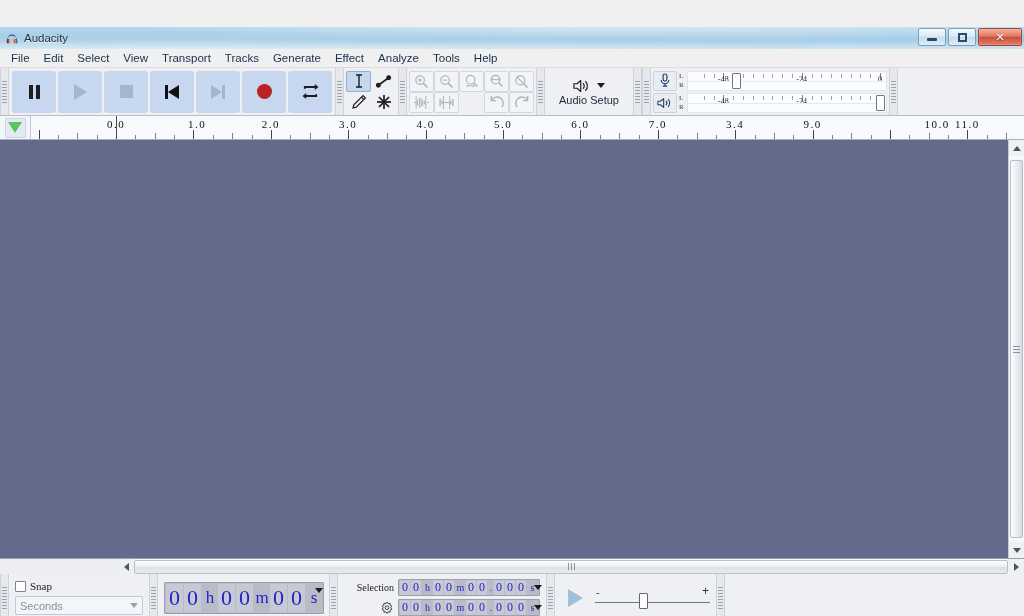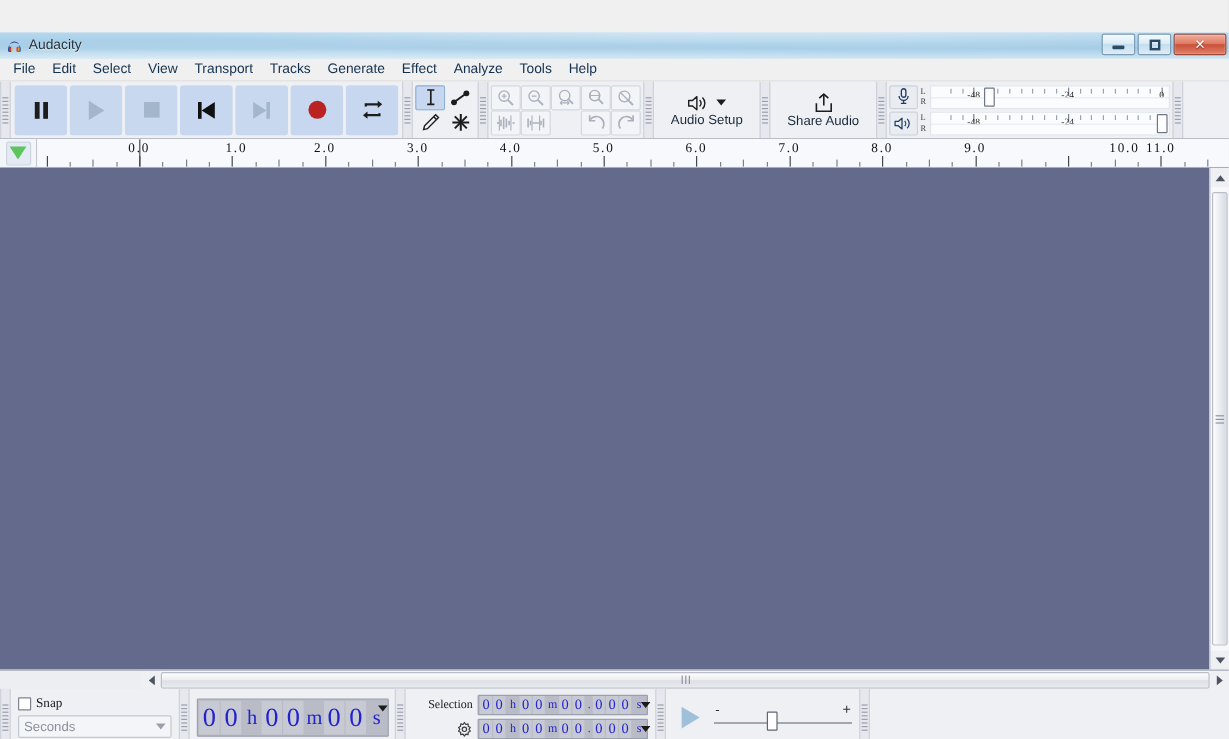--- a/index.html
+++ b/index.html
@@ -512,30 +512,20 @@
     <div class="grabber">
         <i></i>
         <i></i>
         <i></i>
         <i></i>
         <i></i>
         <i></i>
         <i></i>
         <i></i>
       </div>
-    <div class="tb">
-      <div class="big-btn">
-        <svg width="19" height="18" viewBox="0 0 20 18">
-          <path d="M10 1 L10 11" stroke="#1d1d1d" stroke-width="1.4"></path>
-          <path d="M6 4.6 L10 1 L14 4.6" fill="none" stroke="#1d1d1d" stroke-width="1.4" stroke-linejoin="round"></path>
-          <path d="M3.5 9 L3.5 16 L16.5 16 L16.5 9" fill="none" stroke="#1d1d1d" stroke-width="1.4"></path>
-        </svg>
-        <span class="lbl">Share Audio</span>
-      </div>
-    </div>
 
     <div class="grabber">
         <i></i>
         <i></i>
         <i></i>
         <i></i>
         <i></i>
         <i></i>
         <i></i>
         <i></i>
@@ -698,21 +688,21 @@
         <div class="rtick" style="left: 955.8px; height: 4px; background: rgb(123, 129, 140);"></div>
         <div class="rtick" style="left: 975.1px; height: 6px; background: rgb(123, 129, 140);"></div>
         <div class="rlab" style="left: 85px;">0.0</div>
         <div class="rlab" style="left: 166px;">1.0</div>
         <div class="rlab" style="left: 239.8px;">2.0</div>
         <div class="rlab" style="left: 317.2px;">3.0</div>
         <div class="rlab" style="left: 394.6px;">4.0</div>
         <div class="rlab" style="left: 472px;">5.0</div>
         <div class="rlab" style="left: 549.4px;">6.0</div>
         <div class="rlab" style="left: 626.8px;">7.0</div>
-        <div class="rlab" style="left: 704.2px;">8.0</div>
+        <div class="rlab" style="left: 704.2px;">3.4</div>
         <div class="rlab" style="left: 781.6px;">9.0</div>
         <div class="rlab" style="left: 906px;">10.0</div>
         <div class="rlab" style="left: 936.4px;">11.0</div>
         <div class="playpos" style="left: 85px;"></div>
       </div>
   </div>
 
   <div class="track-area"></div>
 
   <div class="vscroll">

